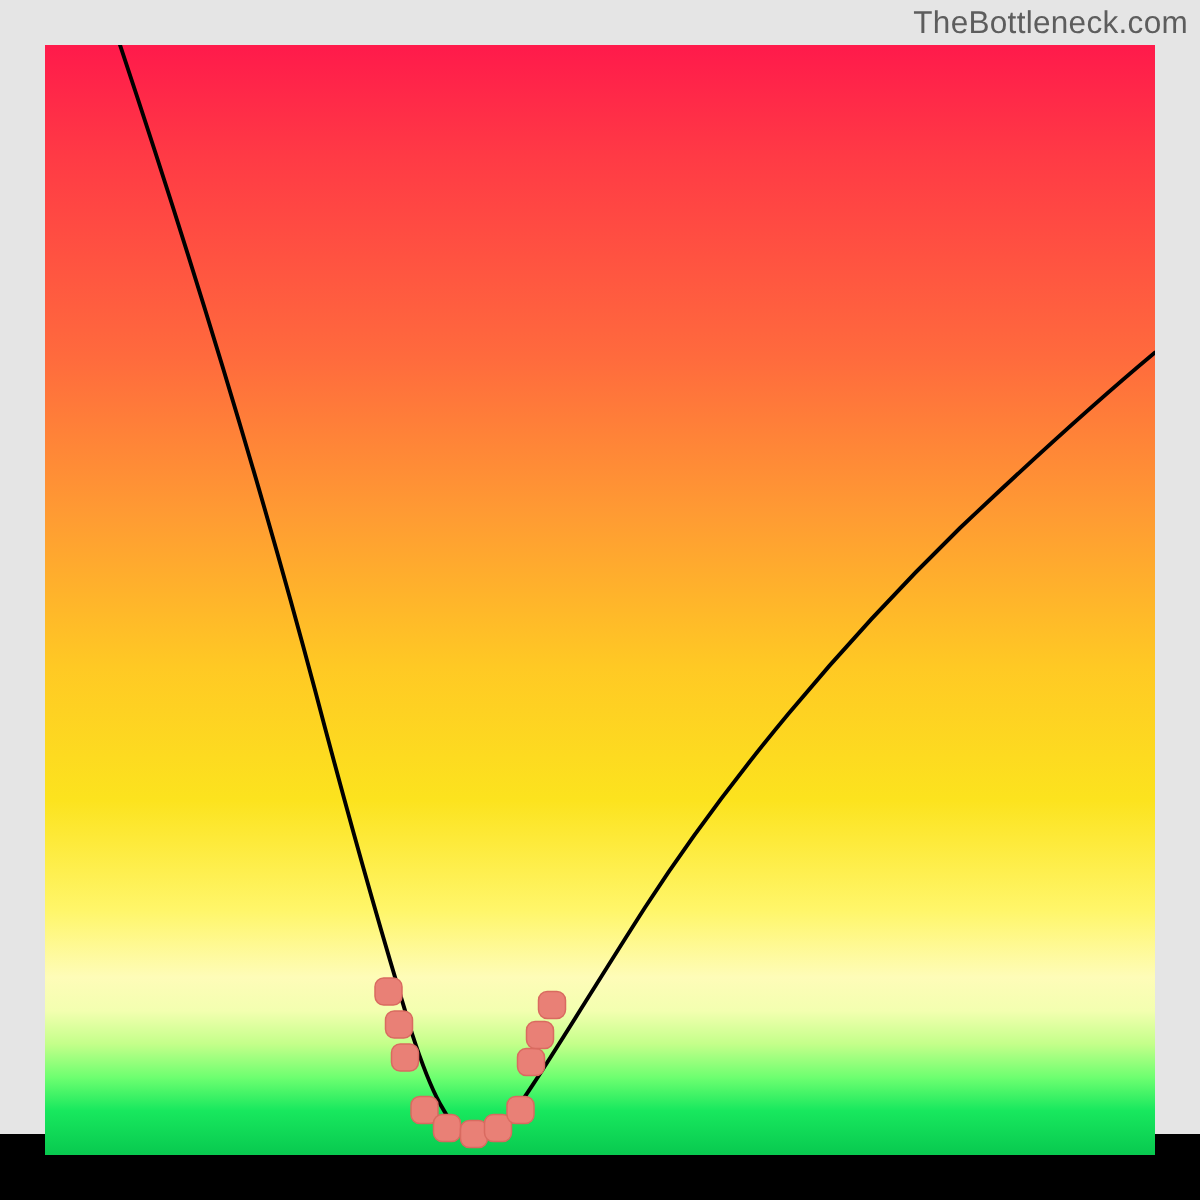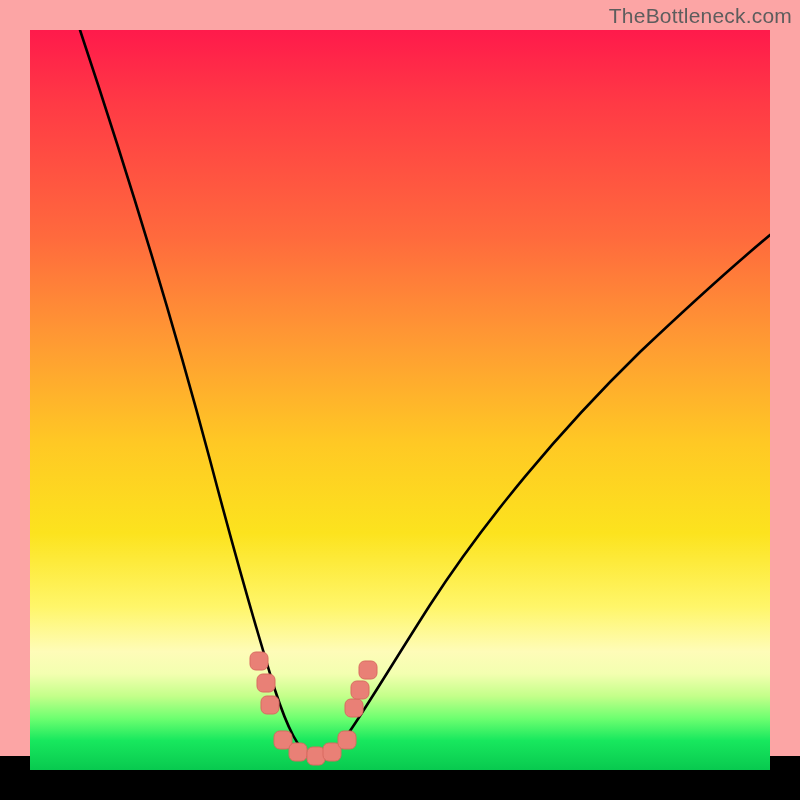--- a/index.html
+++ b/index.html
@@ -10,21 +10,21 @@
     overflow: hidden;
     background: #000;
     font-family: Arial, Helvetica, sans-serif;
   }
   .frame {
     position: absolute;
     left: 0;
     top: 0;
     width: 800px;
     height: 756px;
-    background: #fca5a5;
+    background: #e5e5e5;
   }
   .plot {
     position: absolute;
     left: 30px;
     top: 30px;
     width: 740px;
     height: 740px;
     
     background: linear-gradient(
       to bottom,

